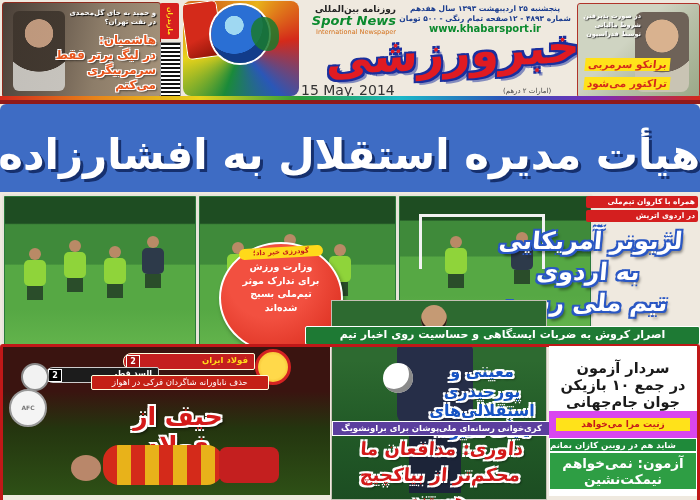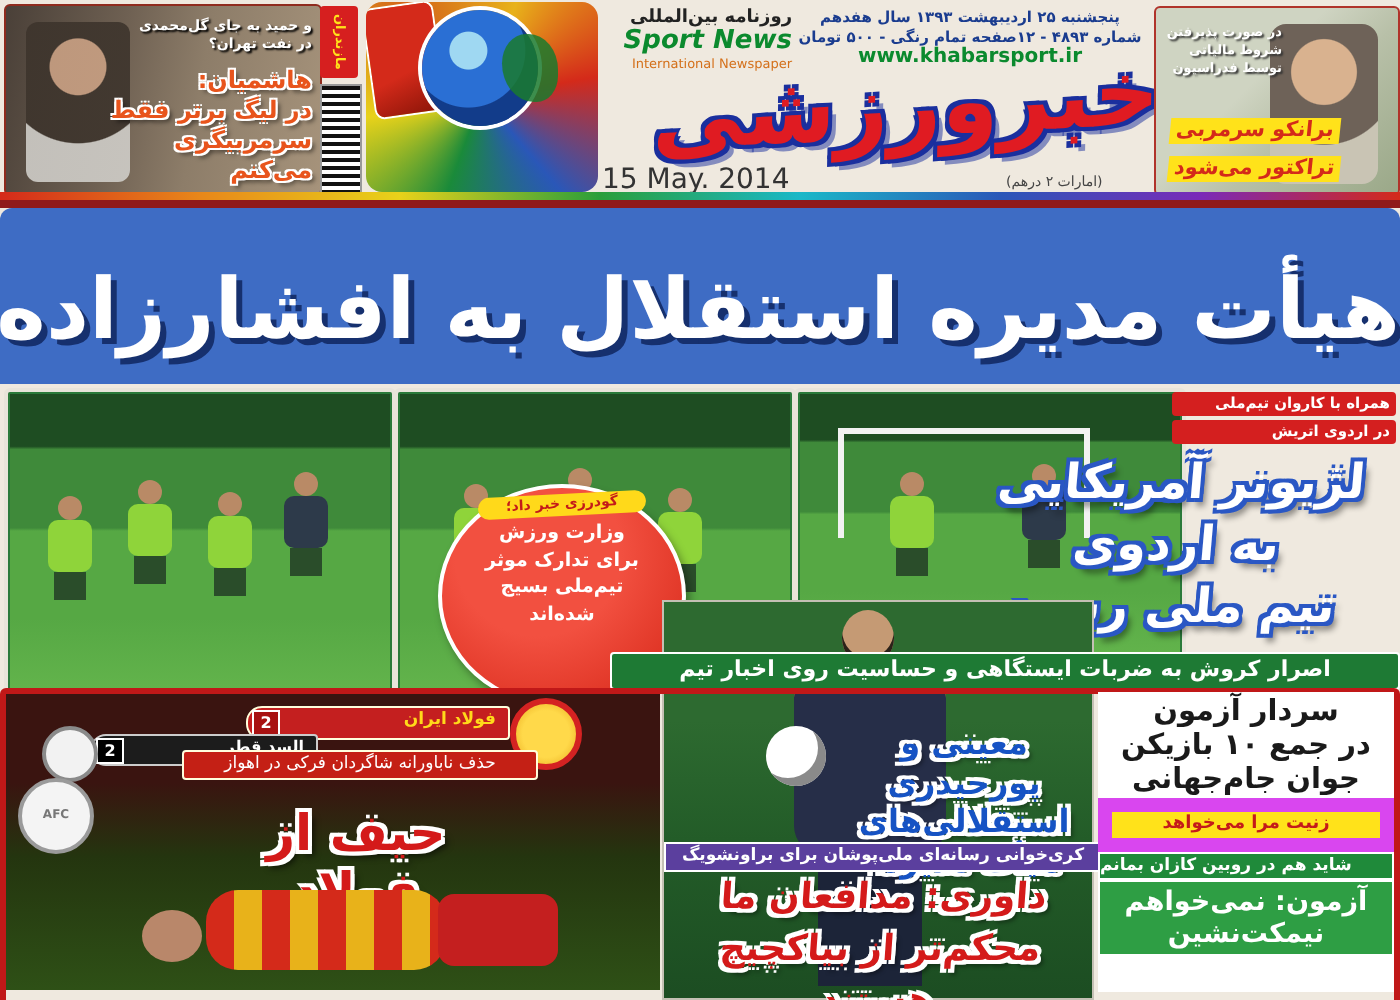--- a/index.html
+++ b/index.html
@@ -121,21 +121,21 @@
       text-shadow:-2px -2px 0 #fff,2px -2px 0 #fff,-2px 2px 0 #fff,2px 2px 0 #fff,3px 3px 2px rgba(0,0,0,.35);}
   .est-title div{font-size:16px;line-height:19.5px;text-align:center;}
   .dav-label{left:332px;top:421px;width:217px;background:#5b3f9e;border:1px solid #fff;
       color:#fff;font-size:8.5px;font-weight:bold;line-height:13px;}
   .dav-title{left:330px;top:436px;width:220px;color:#d41a1a;font-weight:bold;transform:skewX(-4deg);
       text-shadow:-2px -2px 0 #fff,2px -2px 0 #fff,-2px 2px 0 #fff,2px 2px 0 #fff,3px 3px 2px rgba(0,0,0,.4);}
   .dav-title div{font-size:18px;line-height:26px;text-align:center;}
   .azm-col{left:549px;top:346px;width:148px;height:150px;background:#fff;}
   .azm-label div{background:#e02222;border:1px solid #fff;color:#fff;font-size:8px;font-weight:bold;
       line-height:12px;text-align:center;}
-  .azm-title{margin-top:2px;color:#1a1a1a;font-weight:bold;}
+  .azm-title{margin-top:14px;color:#1a1a1a;font-weight:bold;}
   .azm-title div{font-size:14.5px;line-height:17px;text-align:center;}
   .zenit{background:#ffe21a;color:#c41a1a;font-size:9px;font-weight:bold;line-height:13px;text-align:center;border:7px solid #d946ef;}
   .rubin{background:#1f8a3a;color:#fff;font-size:8.5px;font-weight:bold;line-height:12px;text-align:left;border:1px solid #fff;}
   .azm-quote{background:#2e9e44;border:1px solid #fff;color:#fff;font-weight:bold;padding:2px 0;}
   .azm-quote div{font-size:13.5px;line-height:16px;text-align:center;}
 </style>
 </head>
 <body>
 
 <div class="page">

